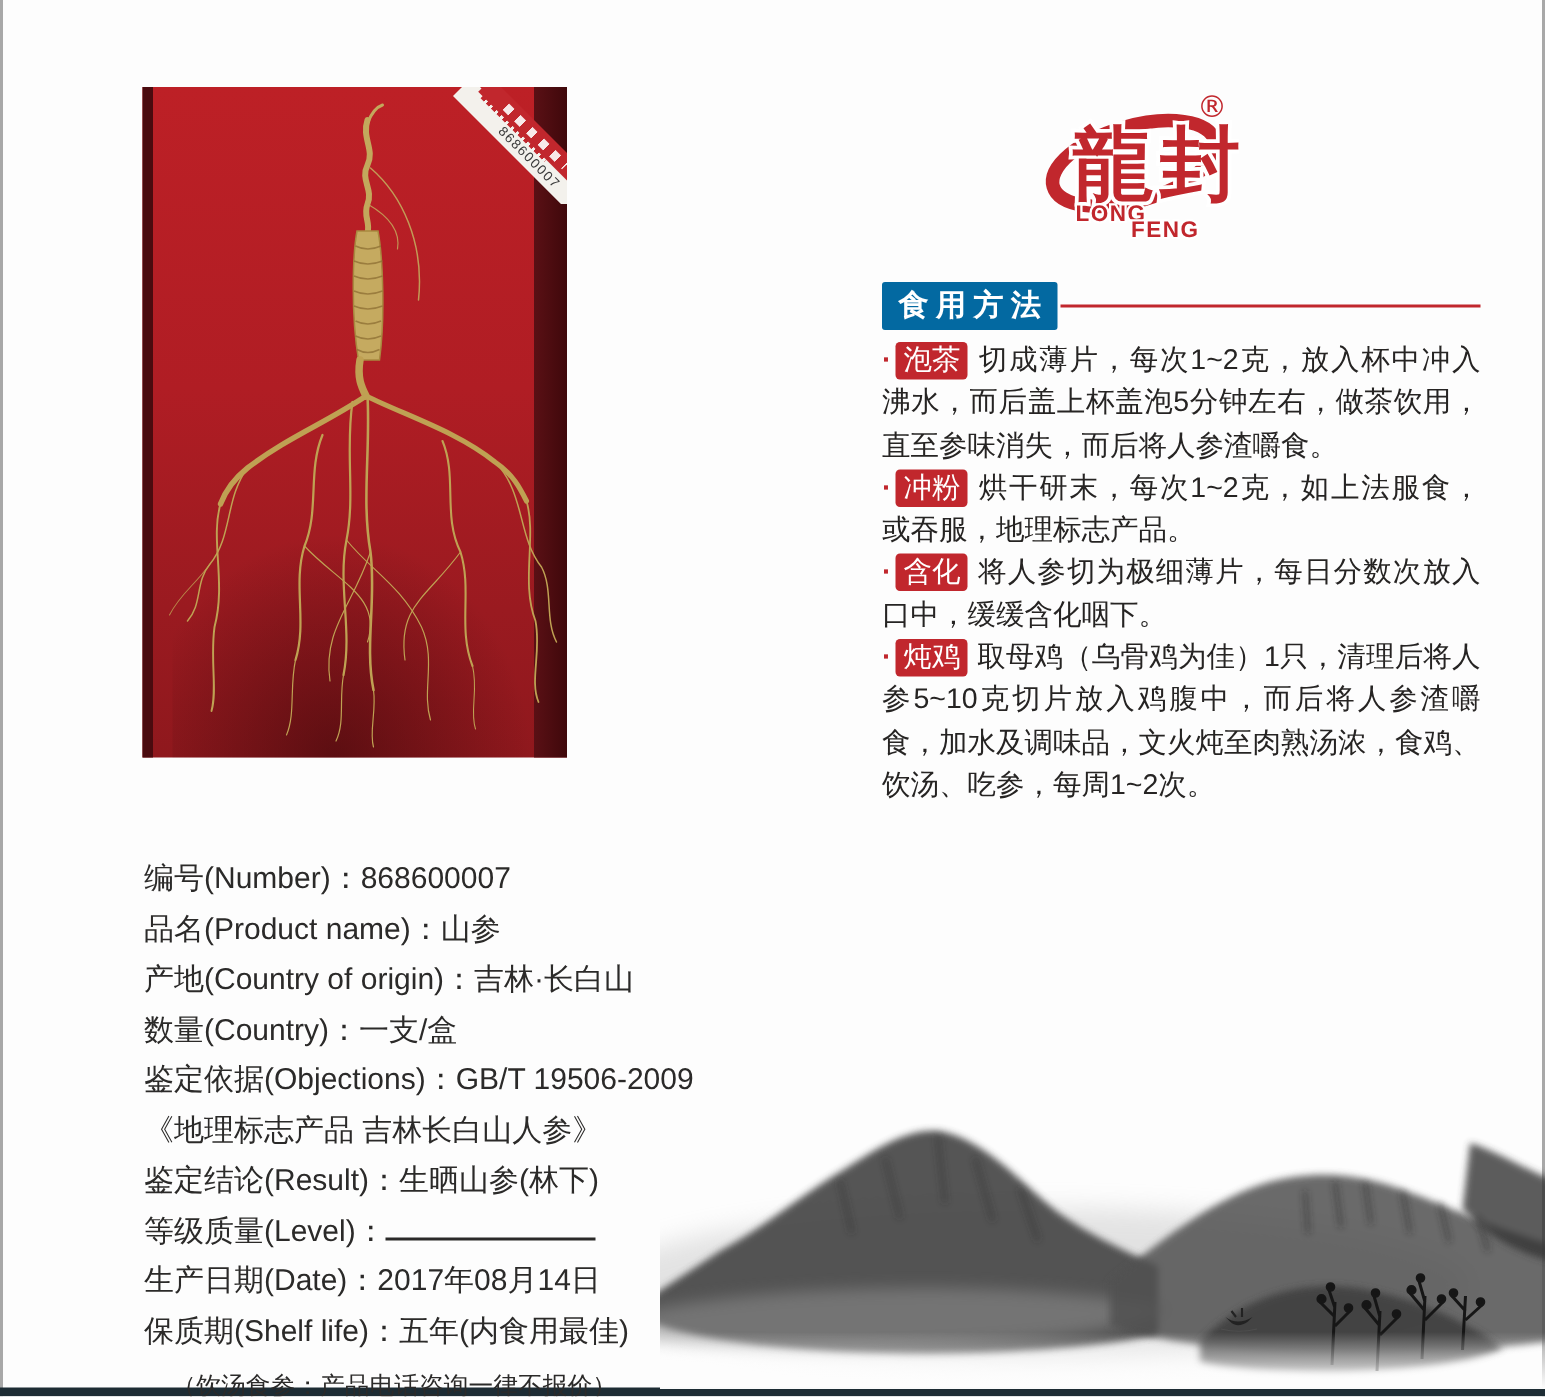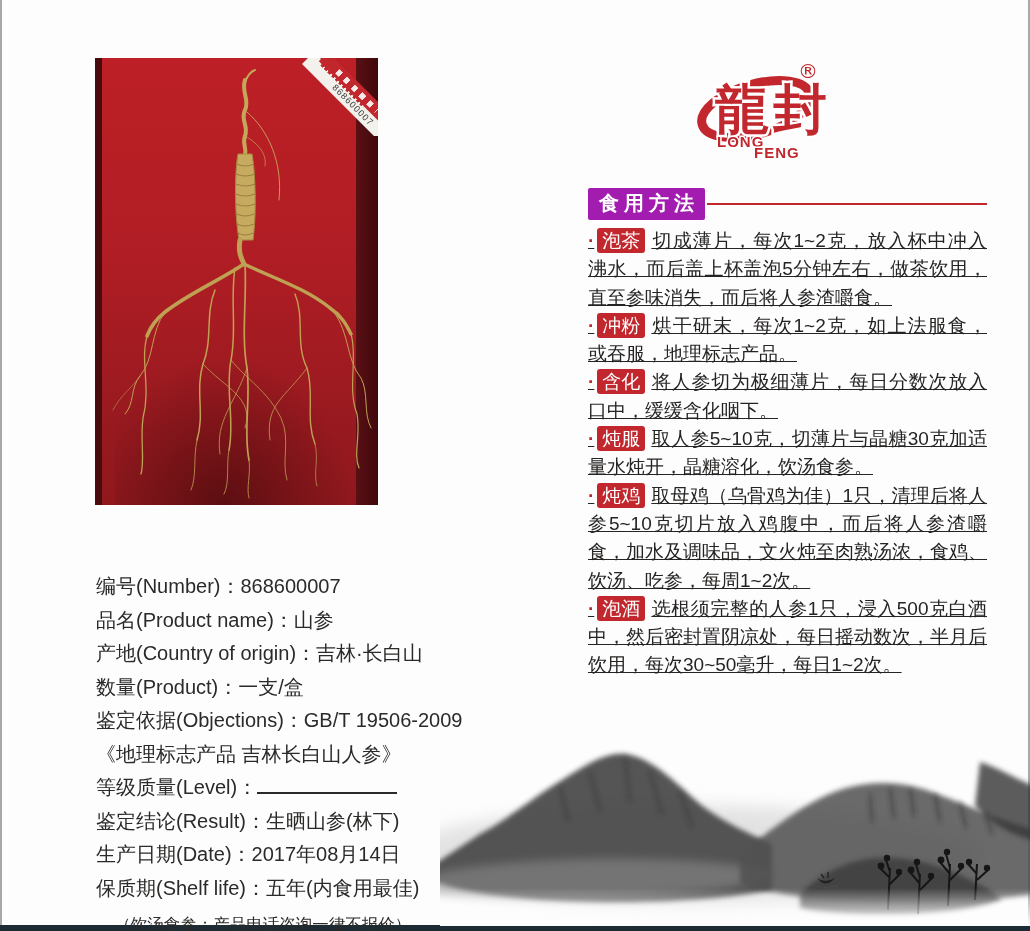--- a/index.html
+++ b/index.html
@@ -34,25 +34,25 @@
   .info .row{white-space:nowrap;}
   .info .uline{display:inline-block;width:140px;height:15px;border-bottom:2px solid #2b2a29;}
   .info .row.small{font-size:16.5px;margin-top:3px;}
 
   
   .logo{position:absolute;left:694px;top:54px;width:132px;height:106px;}
 
   
   .usage{position:absolute;left:588px;top:190px;width:399px;}
   .u-head{display:flex;align-items:center;height:28px;}
-  .u-title{background:#a21caf;color:#ffffff;font-size:20px;font-weight:bold;
+  .u-title{background:#0369a1;color:#ffffff;font-size:20px;font-weight:bold;
            letter-spacing:5px;padding:2px 6px 3px 11px;border-radius:2px;}
   .u-rule{flex:1;height:2px;background:#c1272d;margin-left:2px;}
   .u-body{margin-top:9px;font-size:19px;line-height:28.3px;text-align:justify;color:#262423;}
-  .u-body p{margin:0;text-decoration:underline;}
+  .u-body p{margin:0;}
   .bullet{color:#c1272d;font-weight:bold;margin-right:3px;}
   .tag{display:inline-block;background:#c1272d;color:#ffffff;padding:0 5px;line-height:25px;
        border-radius:3px;margin-right:6px;}
 
   
   .mountains{position:absolute;left:440px;top:702px;width:590px;height:224px;}
 </style>
 </head>
 <body>
 
@@ -116,25 +116,25 @@
       <div class="strip-red">
         <span class="marks"></span>
       </div>
     </div>
   </div>
 
   <div class="info">
     <div class="row"><span>编号(Number)：</span><span>868600007</span></div>
     <div class="row"><span>品名(Product name)：</span><span>山参</span></div>
     <div class="row"><span>产地(Country of origin)：</span><span>吉林·长白山</span></div>
-    <div class="row"><span>数量(Product)：</span><span>一支/盒</span></div>
+    <div class="row"><span>数量(Country)：</span><span>一支/盒</span></div>
     <div class="row"><span>鉴定依据(Objections)：</span><span>GB/T 19506-2009</span></div>
     <div class="row"><span>《地理标志产品 吉林长白山人参》</span></div>
+    <div class="row"><span>鉴定结论(Result)：</span><span>生晒山参(林下)</span></div>
     <div class="row"><span>等级质量(Level)：</span><span class="uline"></span></div>
-    <div class="row"><span>鉴定结论(Result)：</span><span>生晒山参(林下)</span></div>
     <div class="row"><span>生产日期(Date)：</span><span>2017年08月14日</span></div>
     <div class="row"><span>保质期(Shelf life)：</span><span>五年(内食用最佳)</span></div>
     <div class="row small"><span>__（饮汤食参：产品电话咨询一律不报价）__</span></div>
   </div>
 
   <div class="logo">
     <svg width="132" height="106" viewBox="0 0 132 106">
       <ellipse cx="62" cy="55" rx="56" ry="25" fill="none" stroke="#c1272d" stroke-width="9" transform="rotate(-16 62 55)"></ellipse>
       <text x="21" y="74" font-size="54" font-weight="bold" fill="#c1272d" stroke="#ffffff" stroke-width="5" paint-order="stroke" font-family="'DejaVu Sans',sans-serif" letter-spacing="4">龍封</text>
       <text x="104" y="24" font-size="20" fill="#c1272d" font-family="'DejaVu Sans',sans-serif">®</text>
@@ -145,23 +145,21 @@
 
   <div class="usage">
     <div class="u-head">
       <span class="u-title">食用方法</span>
       <span class="u-rule"></span>
     </div>
     <div class="u-body">
       <p><span class="bullet">·</span><span class="tag">泡茶</span><span>切成薄片，每次1~2克，放入杯中冲入沸水，而后盖上杯盖泡5分钟左右，做茶饮用，直至参味消失，而后将人参渣嚼食。</span></p>
       <p><span class="bullet">·</span><span class="tag">冲粉</span><span>烘干研末，每次1~2克，如上法服食，或吞服，地理标志产品。</span></p>
       <p><span class="bullet">·</span><span class="tag">含化</span><span>将人参切为极细薄片，每日分数次放入口中，缓缓含化咽下。</span></p>
-      <p><span class="bullet">·</span><span class="tag">炖服</span><span>取人参5~10克，切薄片与晶糖30克加适量水炖开，晶糖溶化，饮汤食参。</span></p>
       <p><span class="bullet">·</span><span class="tag">炖鸡</span><span>取母鸡（乌骨鸡为佳）1只，清理后将人参5~10克切片放入鸡腹中，而后将人参渣嚼食，加水及调味品，文火炖至肉熟汤浓，食鸡、饮汤、吃参，每周1~2次。</span></p>
-      <p><span class="bullet">·</span><span class="tag">泡酒</span><span>选根须完整的人参1只，浸入500克白酒中，然后密封置阴凉处，每日摇动数次，半月后饮用，每次30~50毫升，每日1~2次。</span></p>
     </div>
   </div>
 
   <div class="mountains">
     <svg width="590" height="224" viewBox="0 0 590 224">
       <defs>
         <filter id="b2" x="-30%" y="-30%" width="160%" height="160%">
             <feGaussianBlur stdDeviation="2.5"></feGaussianBlur>
           </filter>
         <filter id="b5" x="-30%" y="-30%" width="160%" height="160%">

